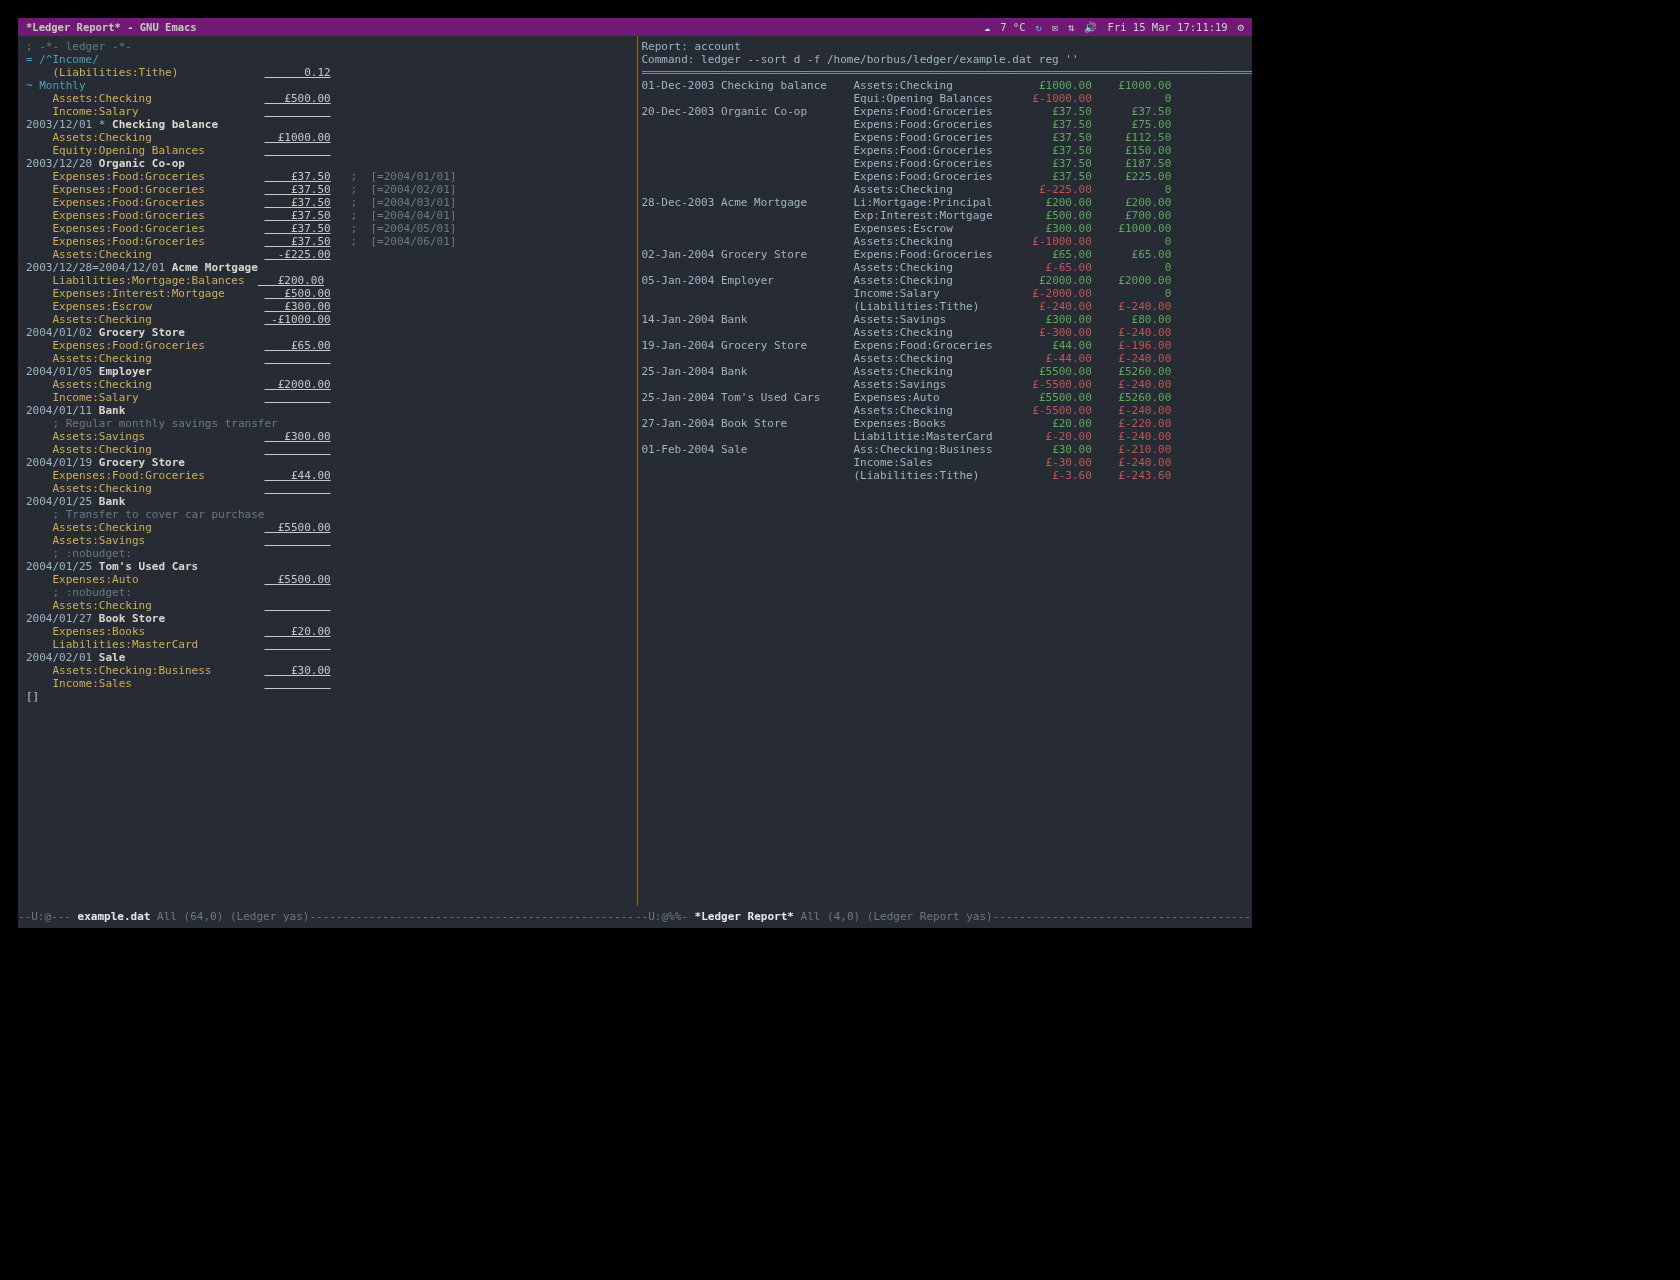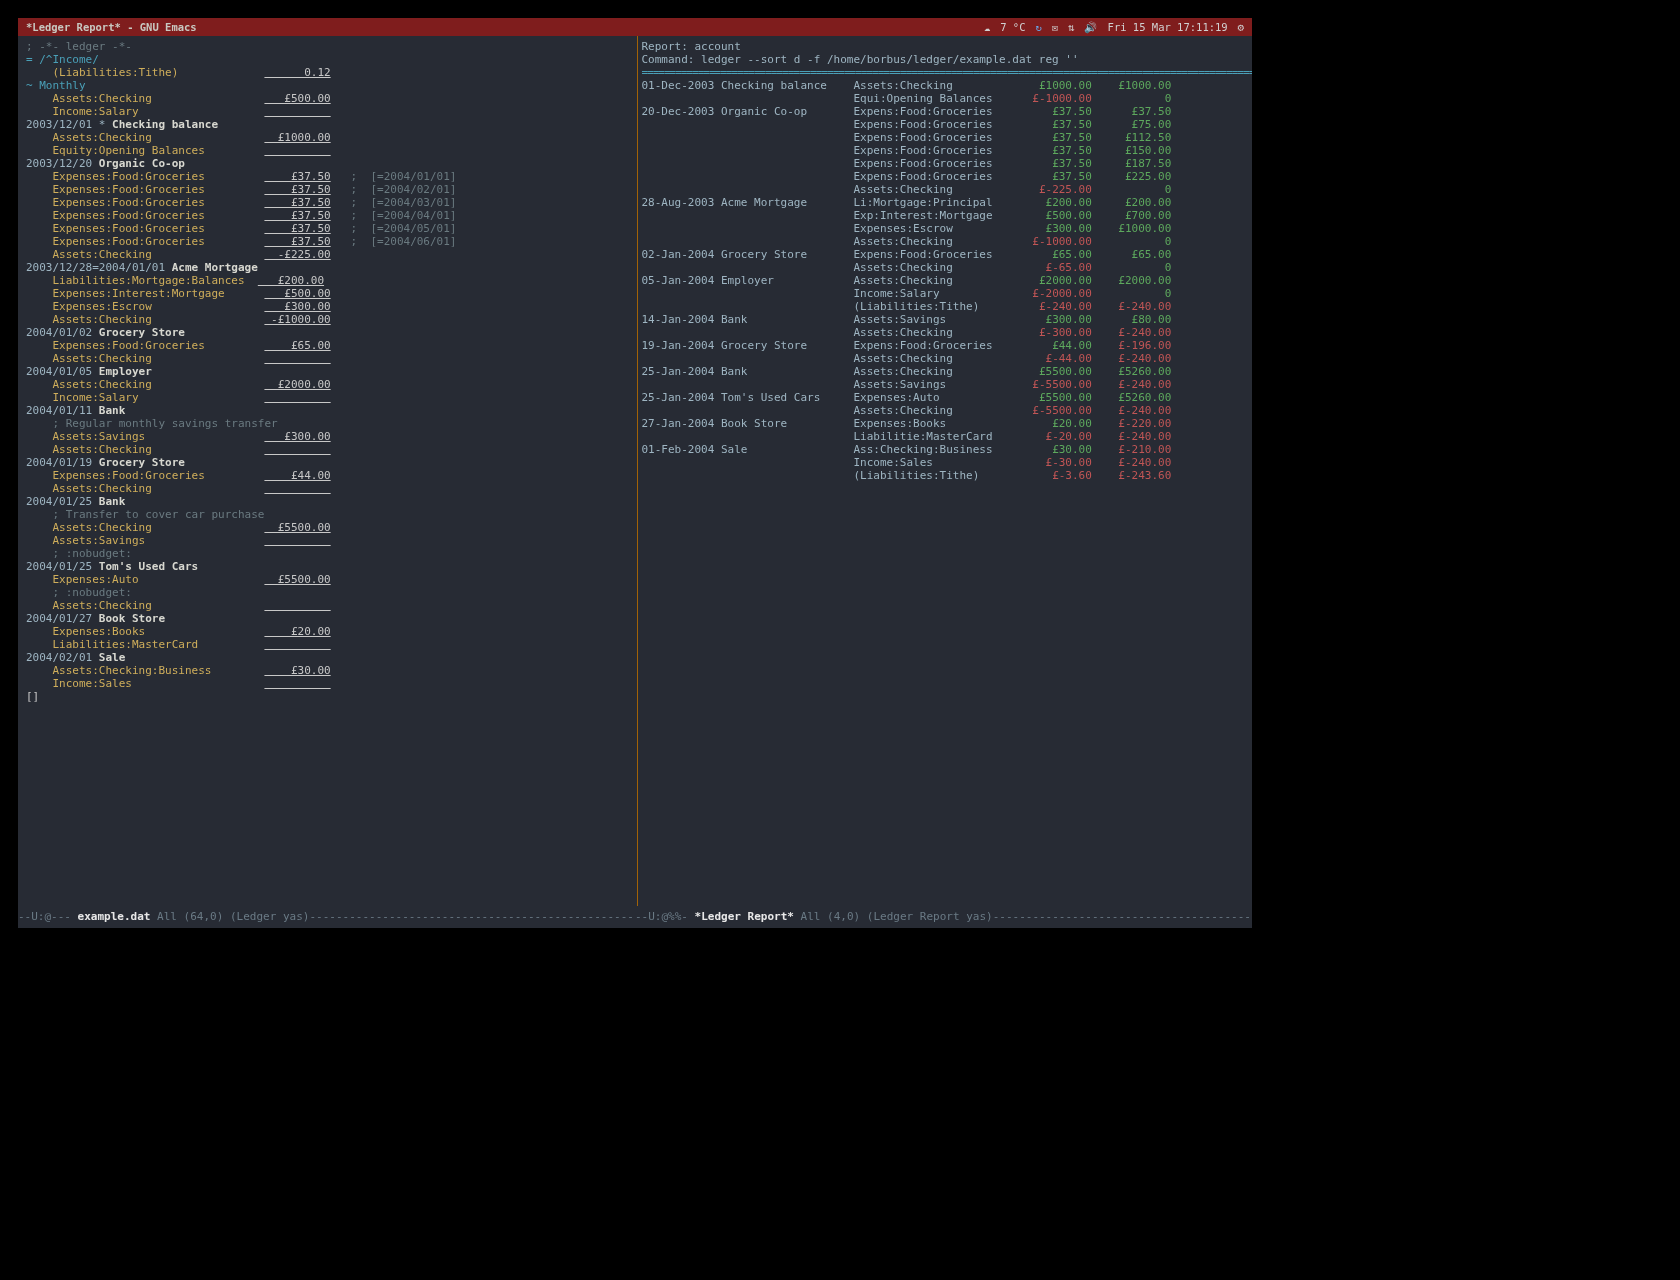--- a/index.html
+++ b/index.html
@@ -13,21 +13,21 @@
     overflow: hidden;
   }
   .panel {
     background: #272b34;
     width: 1234px;
     height: 910px;
     position: relative;
     margin: 18px;
   }
   .titlebar {
-    background: #7f1d1d;
+    background: #701a75;
     color: #d8d8d0;
     height: 18px;
     line-height: 18px;
     padding: 0 8px;
     display: flex;
     justify-content: space-between;
     font-size: 10.5px;
   }
   .title-left { font-weight: bold; color:#c8c8c0; }
   .title-right { display:flex; gap:10px; align-items:center; color:#d0d0d0;}
@@ -88,21 +88,21 @@
         <div class="row"><span></span></div>
         <div class="row"><span class="c-hdr2">2003/12/20 </span><span class="c-payee">Organic Co-op</span></div>
         <div class="row"><span>    </span><span class="c-acct">Expenses:Food:Groceries         </span><span class="c-amount">    £37.50</span><span class="c-comment">   ;  [=2004/01/01]</span></div>
         <div class="row"><span>    </span><span class="c-acct">Expenses:Food:Groceries         </span><span class="c-amount">    £37.50</span><span class="c-comment">   ;  [=2004/02/01]</span></div>
         <div class="row"><span>    </span><span class="c-acct">Expenses:Food:Groceries         </span><span class="c-amount">    £37.50</span><span class="c-comment">   ;  [=2004/03/01]</span></div>
         <div class="row"><span>    </span><span class="c-acct">Expenses:Food:Groceries         </span><span class="c-amount">    £37.50</span><span class="c-comment">   ;  [=2004/04/01]</span></div>
         <div class="row"><span>    </span><span class="c-acct">Expenses:Food:Groceries         </span><span class="c-amount">    £37.50</span><span class="c-comment">   ;  [=2004/05/01]</span></div>
         <div class="row"><span>    </span><span class="c-acct">Expenses:Food:Groceries         </span><span class="c-amount">    £37.50</span><span class="c-comment">   ;  [=2004/06/01]</span></div>
         <div class="row"><span>    </span><span class="c-acct">Assets:Checking                 </span><span class="c-amount">  -£225.00</span><span class="c-comment"></span></div>
         <div class="row"><span></span></div>
-        <div class="row"><span class="c-hdr2">2003/12/28=2004/01/01 </span><span class="c-payee">Acme Mortgage</span></div>
+        <div class="row"><span class="c-hdr2">2003/12/28=2004/12/01 </span><span class="c-payee">Acme Mortgage</span></div>
         <div class="row"><span>    </span><span class="c-acct">Liabilities:Mortgage:Balances  </span><span class="c-amount">   £200.00</span><span class="c-comment"></span></div>
         <div class="row"><span>    </span><span class="c-acct">Expenses:Interest:Mortgage      </span><span class="c-amount">   £500.00</span><span class="c-comment"></span></div>
         <div class="row"><span>    </span><span class="c-acct">Expenses:Escrow                 </span><span class="c-amount">   £300.00</span><span class="c-comment"></span></div>
         <div class="row"><span>    </span><span class="c-acct">Assets:Checking                 </span><span class="c-amount"> -£1000.00</span><span class="c-comment"></span></div>
         <div class="row"><span></span></div>
         <div class="row"><span class="c-hdr2">2004/01/02 </span><span class="c-payee">Grocery Store</span></div>
         <div class="row"><span>    </span><span class="c-acct">Expenses:Food:Groceries         </span><span class="c-amount">    £65.00</span><span class="c-comment"></span></div>
         <div class="row"><span>    </span><span class="c-acct">Assets:Checking                 </span><span class="c-amount">          </span><span class="c-comment"></span></div>
         <div class="row"><span></span></div>
         <div class="row"><span class="c-hdr2">2004/01/05 </span><span class="c-payee">Employer</span></div>
@@ -146,21 +146,21 @@
         <div class="row"><span class="hr">==============================================================================================================</span></div>
         <div class="row"><span class="c-hdr2">01-Dec-2003 </span><span class="c-hdr2">Checking balance    </span><span class="c-hdr2">Assets:Checking         </span><span class="c-green-pos">    £1000.00</span><span class="c-green-pos">    £1000.00</span></div>
         <div class="row"><span class="c-hdr2">            </span><span class="c-hdr2">                    </span><span class="c-hdr2">Equi:Opening Balances   </span><span class="c-red-neg">   £-1000.00</span><span class="c-green-pos">           0</span></div>
         <div class="row"><span class="c-hdr2">20-Dec-2003 </span><span class="c-hdr2">Organic Co-op       </span><span class="c-hdr2">Expens:Food:Groceries   </span><span class="c-green-pos">      £37.50</span><span class="c-green-pos">      £37.50</span></div>
         <div class="row"><span class="c-hdr2">            </span><span class="c-hdr2">                    </span><span class="c-hdr2">Expens:Food:Groceries   </span><span class="c-green-pos">      £37.50</span><span class="c-green-pos">      £75.00</span></div>
         <div class="row"><span class="c-hdr2">            </span><span class="c-hdr2">                    </span><span class="c-hdr2">Expens:Food:Groceries   </span><span class="c-green-pos">      £37.50</span><span class="c-green-pos">     £112.50</span></div>
         <div class="row"><span class="c-hdr2">            </span><span class="c-hdr2">                    </span><span class="c-hdr2">Expens:Food:Groceries   </span><span class="c-green-pos">      £37.50</span><span class="c-green-pos">     £150.00</span></div>
         <div class="row"><span class="c-hdr2">            </span><span class="c-hdr2">                    </span><span class="c-hdr2">Expens:Food:Groceries   </span><span class="c-green-pos">      £37.50</span><span class="c-green-pos">     £187.50</span></div>
         <div class="row"><span class="c-hdr2">            </span><span class="c-hdr2">                    </span><span class="c-hdr2">Expens:Food:Groceries   </span><span class="c-green-pos">      £37.50</span><span class="c-green-pos">     £225.00</span></div>
         <div class="row"><span class="c-hdr2">            </span><span class="c-hdr2">                    </span><span class="c-hdr2">Assets:Checking         </span><span class="c-red-neg">    £-225.00</span><span class="c-green-pos">           0</span></div>
-        <div class="row"><span class="c-hdr2">28-Aug-2003 </span><span class="c-hdr2">Acme Mortgage       </span><span class="c-hdr2">Li:Mortgage:Principal   </span><span class="c-green-pos">     £200.00</span><span class="c-green-pos">     £200.00</span></div>
+        <div class="row"><span class="c-hdr2">28-Dec-2003 </span><span class="c-hdr2">Acme Mortgage       </span><span class="c-hdr2">Li:Mortgage:Principal   </span><span class="c-green-pos">     £200.00</span><span class="c-green-pos">     £200.00</span></div>
         <div class="row"><span class="c-hdr2">            </span><span class="c-hdr2">                    </span><span class="c-hdr2">Exp:Interest:Mortgage   </span><span class="c-green-pos">     £500.00</span><span class="c-green-pos">     £700.00</span></div>
         <div class="row"><span class="c-hdr2">            </span><span class="c-hdr2">                    </span><span class="c-hdr2">Expenses:Escrow         </span><span class="c-green-pos">     £300.00</span><span class="c-green-pos">    £1000.00</span></div>
         <div class="row"><span class="c-hdr2">            </span><span class="c-hdr2">                    </span><span class="c-hdr2">Assets:Checking         </span><span class="c-red-neg">   £-1000.00</span><span class="c-green-pos">           0</span></div>
         <div class="row"><span class="c-hdr2">02-Jan-2004 </span><span class="c-hdr2">Grocery Store       </span><span class="c-hdr2">Expens:Food:Groceries   </span><span class="c-green-pos">      £65.00</span><span class="c-green-pos">      £65.00</span></div>
         <div class="row"><span class="c-hdr2">            </span><span class="c-hdr2">                    </span><span class="c-hdr2">Assets:Checking         </span><span class="c-red-neg">     £-65.00</span><span class="c-green-pos">           0</span></div>
         <div class="row"><span class="c-hdr2">05-Jan-2004 </span><span class="c-hdr2">Employer            </span><span class="c-hdr2">Assets:Checking         </span><span class="c-green-pos">    £2000.00</span><span class="c-green-pos">    £2000.00</span></div>
         <div class="row"><span class="c-hdr2">            </span><span class="c-hdr2">                    </span><span class="c-hdr2">Income:Salary           </span><span class="c-red-neg">   £-2000.00</span><span class="c-green-pos">           0</span></div>
         <div class="row"><span class="c-hdr2">            </span><span class="c-hdr2">                    </span><span class="c-hdr2">(Liabilities:Tithe)     </span><span class="c-red-neg">    £-240.00</span><span class="c-red-neg">    £-240.00</span></div>
         <div class="row"><span class="c-hdr2">14-Jan-2004 </span><span class="c-hdr2">Bank                </span><span class="c-hdr2">Assets:Savings          </span><span class="c-green-pos">     £300.00</span><span class="c-green-pos">      £80.00</span></div>
         <div class="row"><span class="c-hdr2">            </span><span class="c-hdr2">                    </span><span class="c-hdr2">Assets:Checking         </span><span class="c-red-neg">    £-300.00</span><span class="c-red-neg">    £-240.00</span></div>

